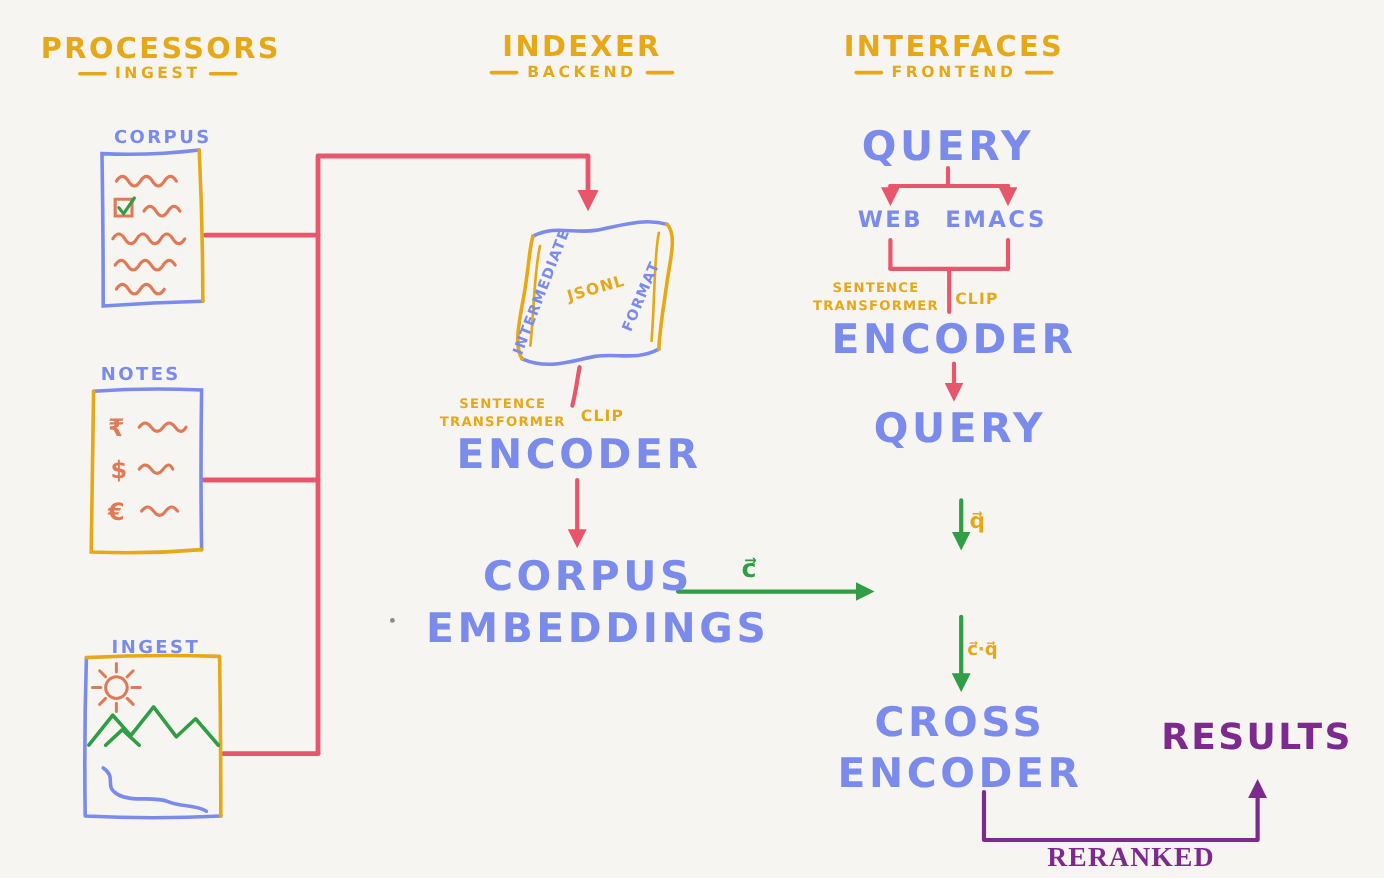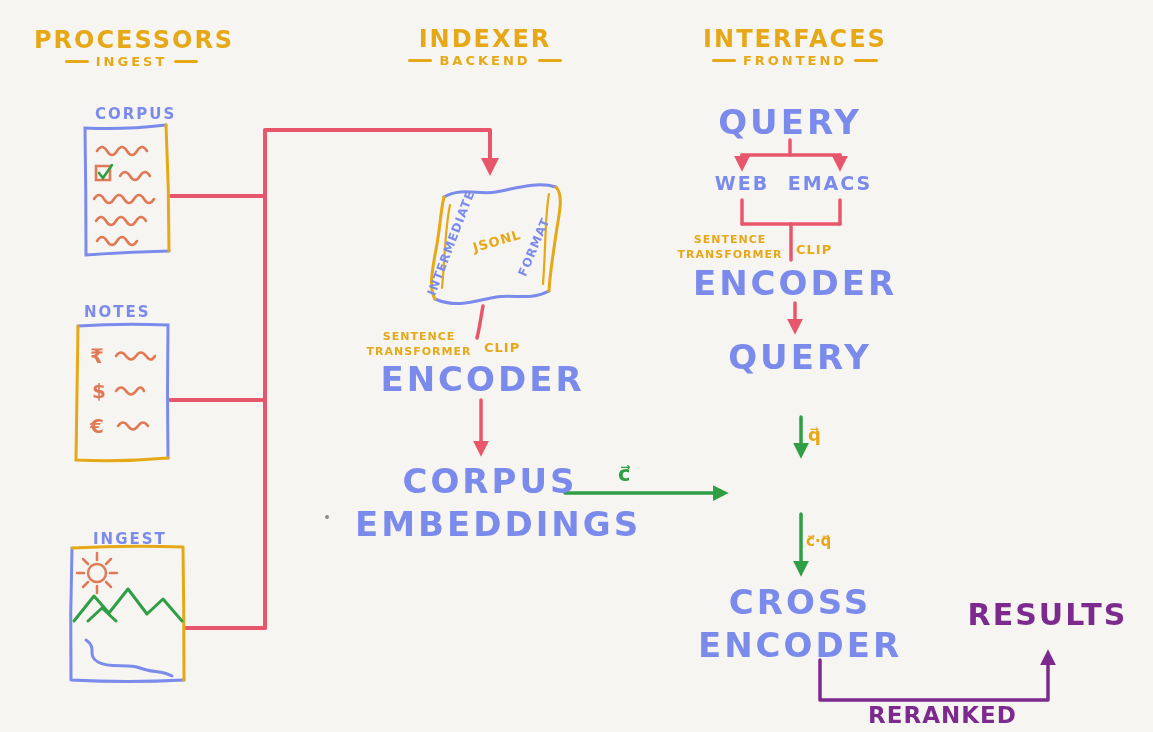--- a/index.html
+++ b/index.html
@@ -22,21 +22,21 @@
   .green{color:var(--green);}
   .center{text-align:center;}
   .col-title{font-size:24px;letter-spacing:2px;color:var(--yellow);text-align:center;}
   .col-sub{display:flex;align-items:center;justify-content:center;gap:7px;
            font-size:13px;letter-spacing:3px;color:var(--yellow);font-weight:bold;margin-top:0;}
   .col-sub::before,.col-sub::after{content:"";height:3px;width:24px;background:var(--yellow);border-radius:2px;}
   .src-label{font-size:15px;letter-spacing:2px;color:var(--blue);}
   .big{font-size:34px;letter-spacing:3px;color:var(--blue);line-height:1.25;}
   .search-lbl{font-size:34px;letter-spacing:3px;color:var(--red);}
   .results-lbl{font-size:30px;letter-spacing:2px;color:var(--purple);}
-  .reranked-lbl{font-size:23px;letter-spacing:1px;color:var(--purple);}
+  .reranked-lbl{font-size:23px;letter-spacing:1px;color:var(--purple);font-family:Liberation Serif, serif;}
   .webemacs{font-size:19px;letter-spacing:2px;color:var(--blue);}
   .model-note{font-size:11px;letter-spacing:1px;line-height:1.35;color:var(--yellow);
               text-align:center;font-weight:bold;position:absolute;z-index:2;}
   .clip-note{font-size:13px;letter-spacing:1px;color:var(--yellow);}
   .scroll-txt{position:absolute;z-index:2;font-weight:bold;white-space:nowrap;}
   .vec{font-weight:bold;z-index:2;}
 </style>
 </head>
 <body>
 

